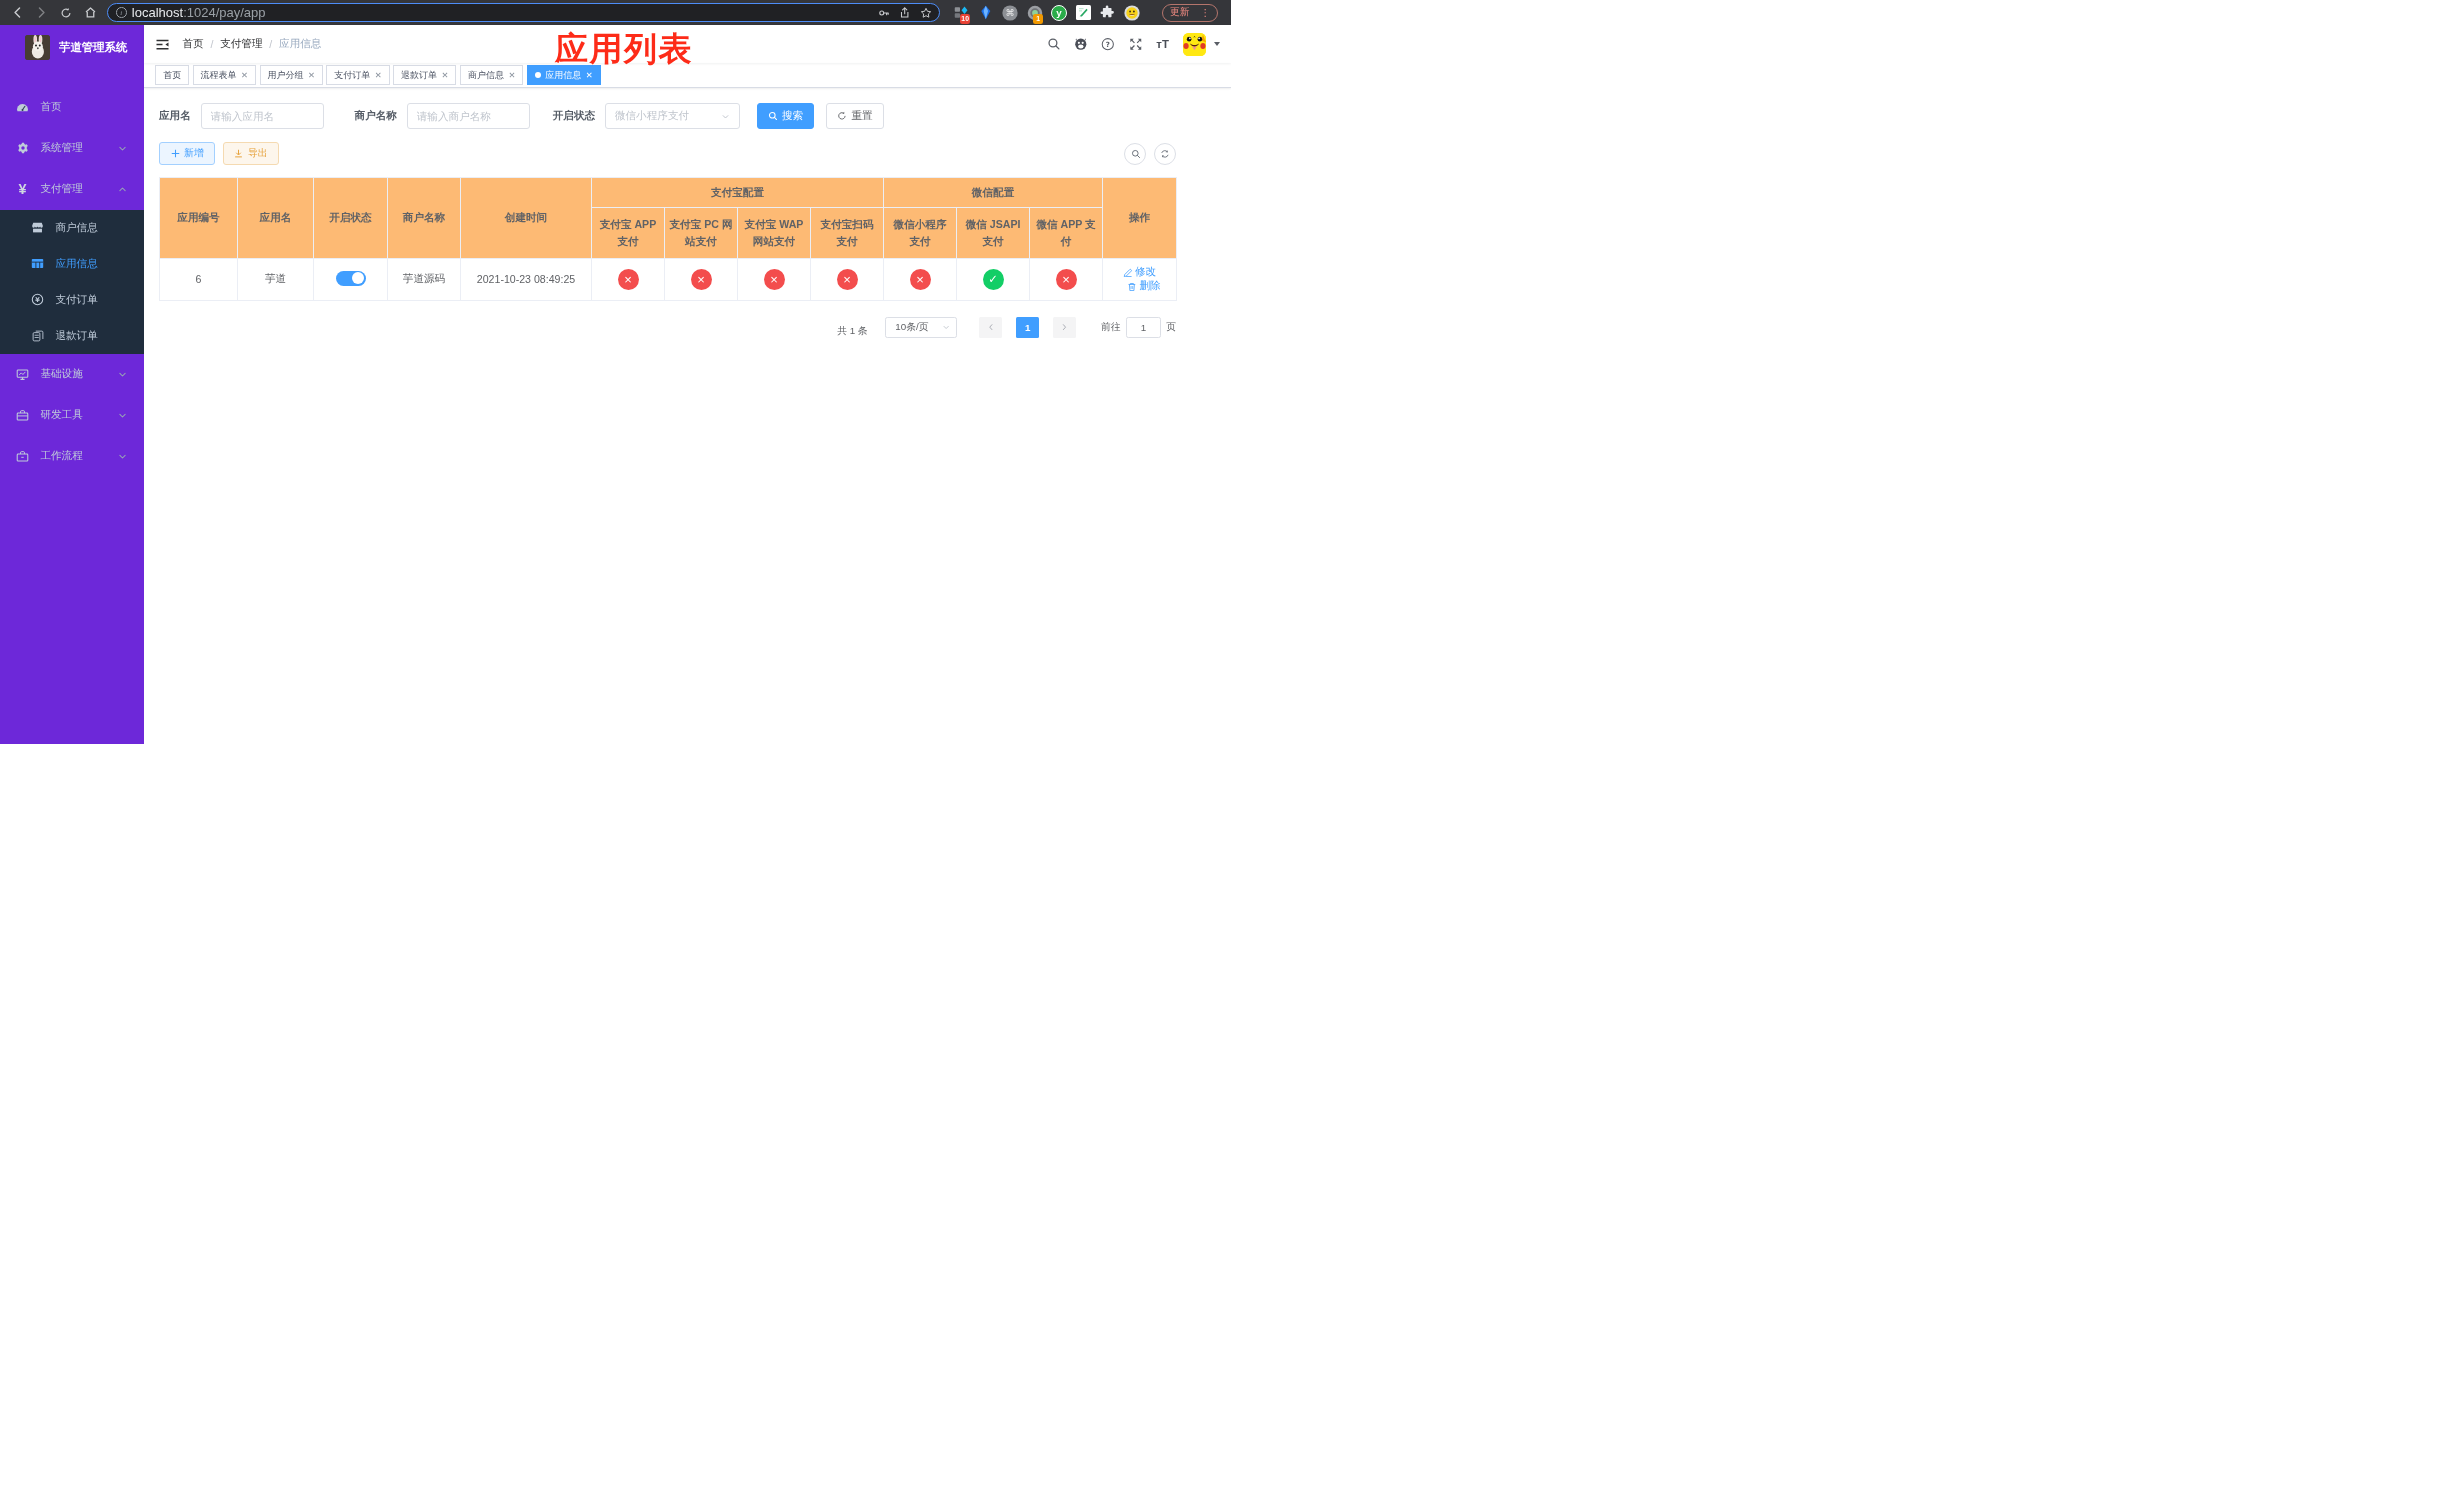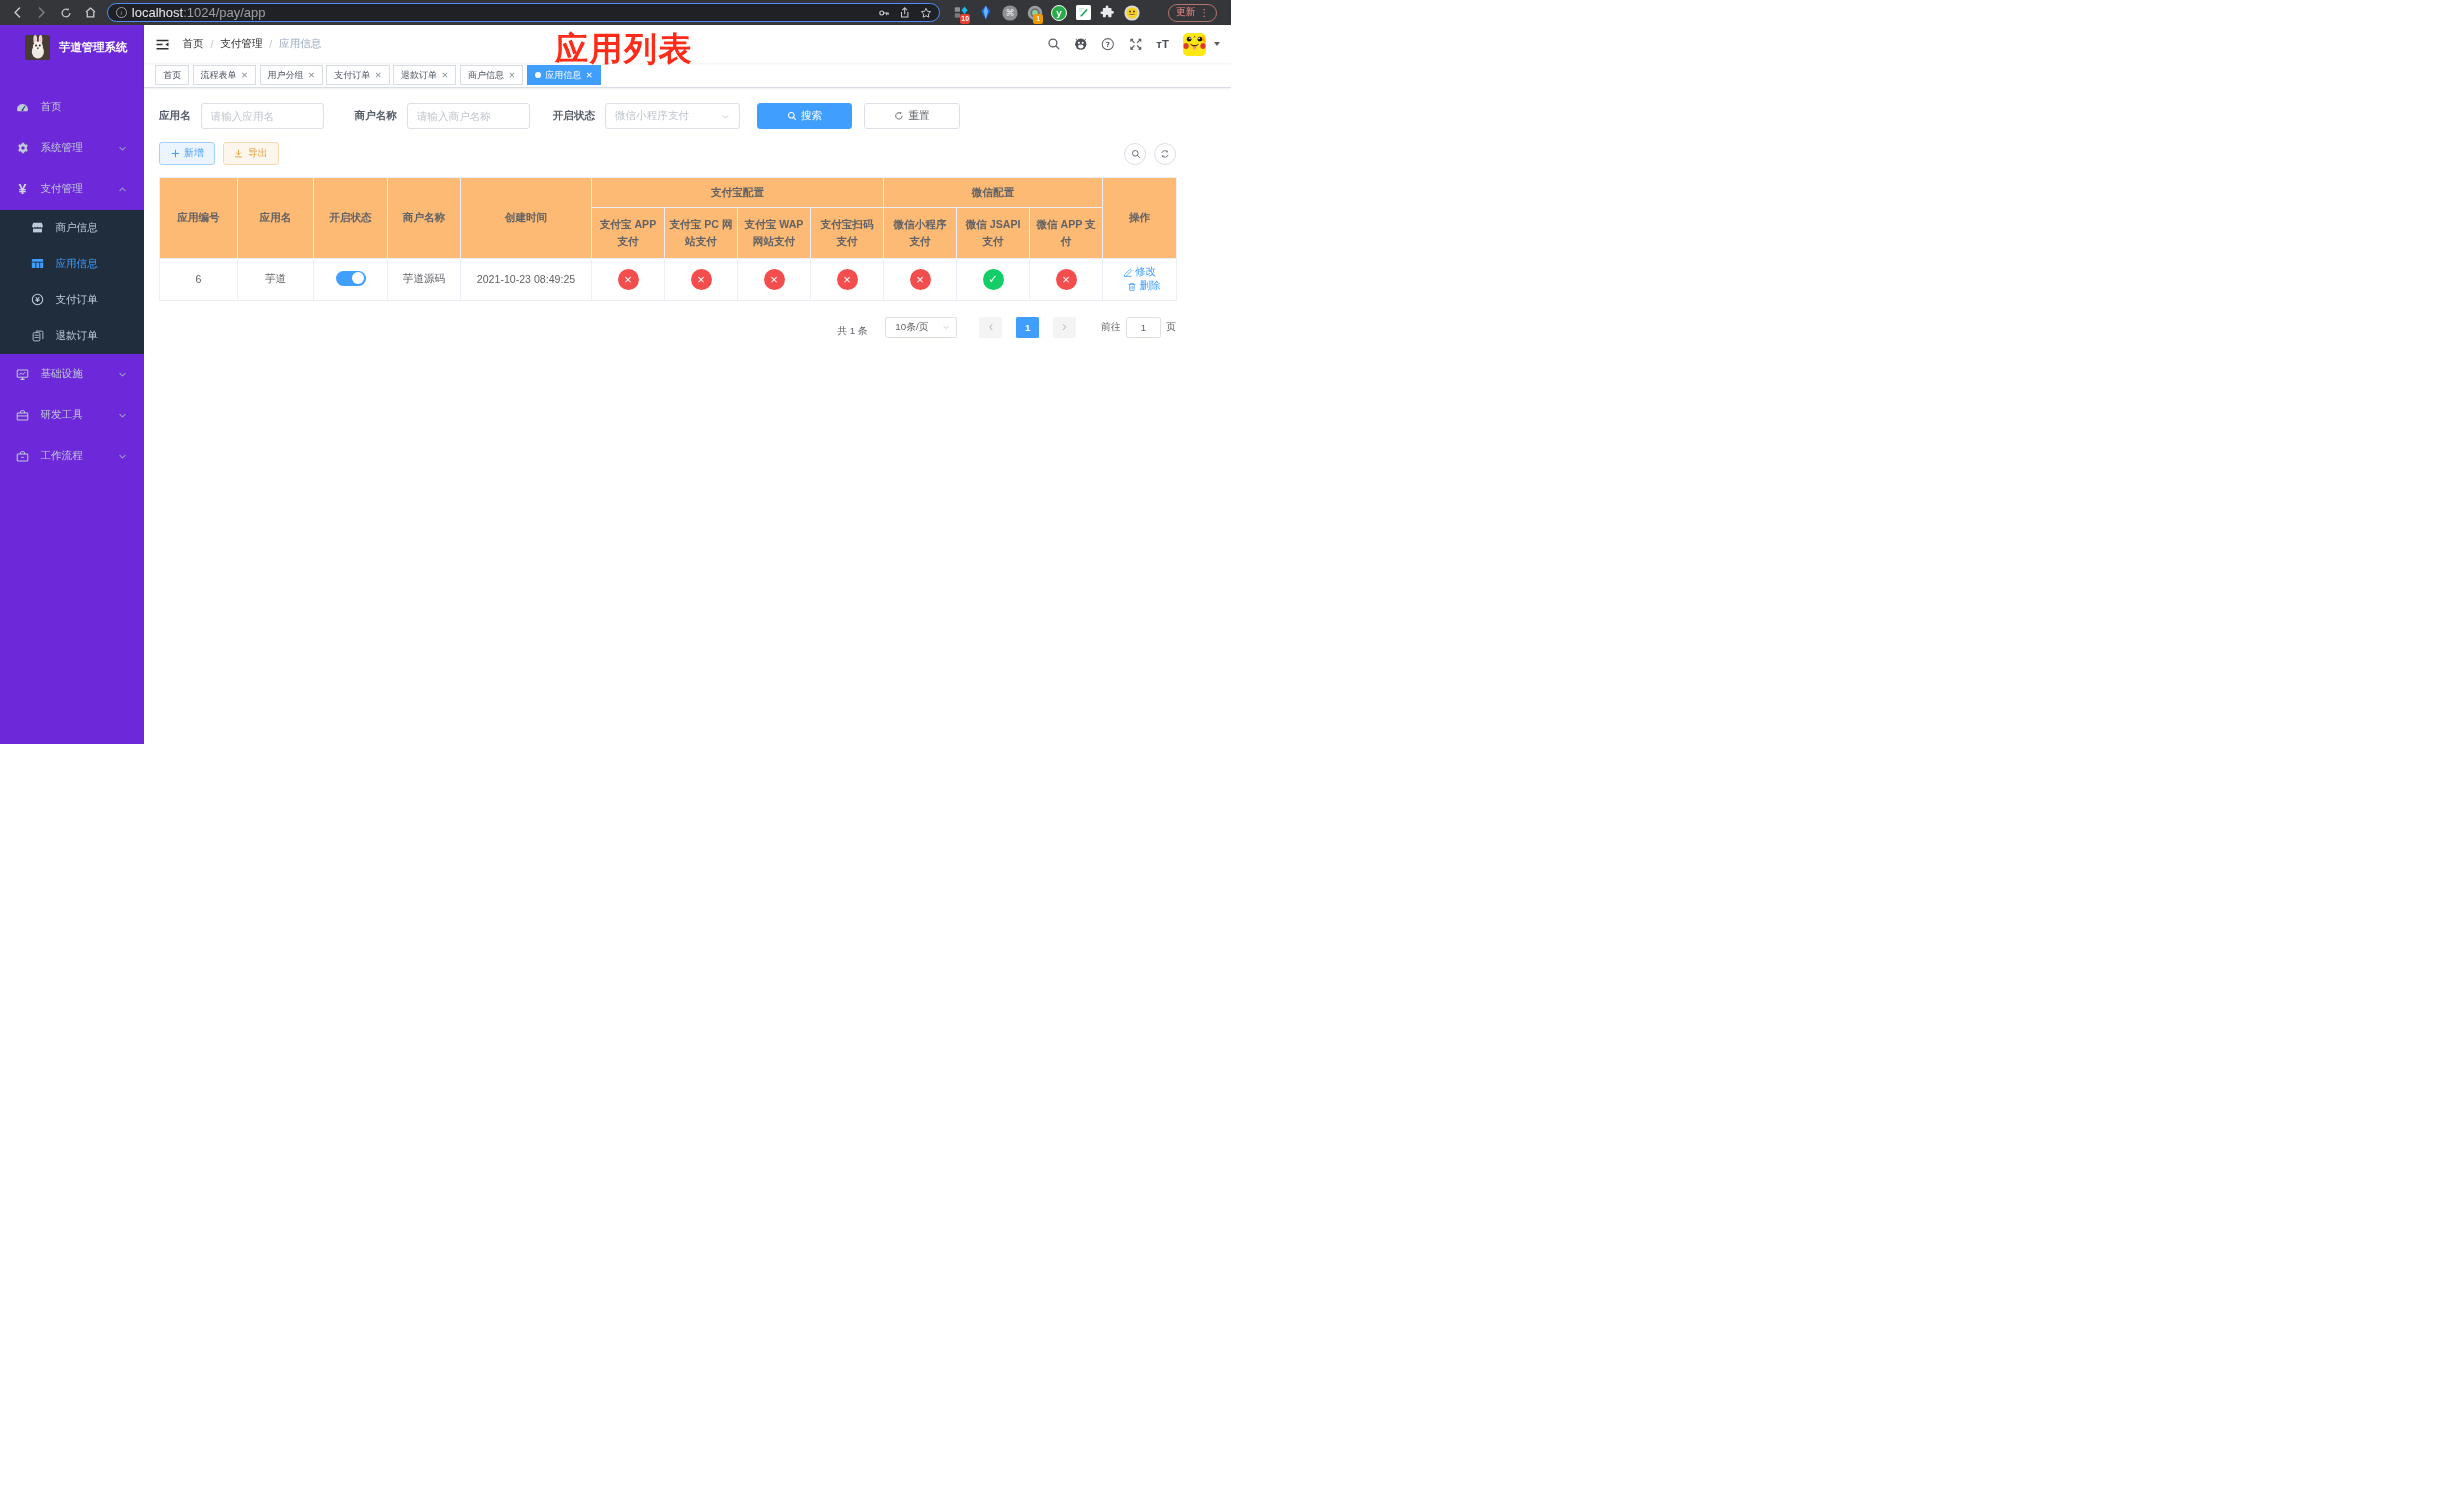--- a/index.html
+++ b/index.html
@@ -15,21 +15,21 @@
   .url-info { width:10.6px; height:10.6px; border-radius:50%; border:1.1px solid #9aa0a6; color:#9aa0a6; font-size:6.8px; display:flex; align-items:center; justify-content:center; font-style:italic; font-family:"Liberation Serif",serif; flex:0 0 auto;}
   .url-text { flex:1; font-size:13px; color:#e8eaed; white-space:nowrap; overflow:hidden; }
   .url-text .dim-part { color:#9aa0a6; }
   .url-icons { display:flex; gap:9px; align-items:center; color:#c9cbce; }
   .ext-area { display:flex; align-items:center; gap:8.3px; margin-left:6px; }
   .ext { position:relative; width:16px; height:16px; display:flex; align-items:center; justify-content:center; }
   .badge { position:absolute; bottom:-3px; left:6px; min-width:10.6px; height:9.8px; border-radius:2.3px; color:#fff; font-size:6.8px; line-height:9.8px; text-align:center; padding:0 1.5px; font-weight:bold; }
   .badge.red { background:#e94235; }
   .badge.orange { background:#f29900; color:#fff; }
   .ext-circle-green { width:16px; height:16px; border-radius:50%; background:#2bac4a; color:#fff; font-weight:bold; font-size:9.8px; display:flex; align-items:center; justify-content:center; border:1.5px solid #fff; }
-  .update-pill { display:flex; align-items:center; gap:4px; border:1.1px solid #b4756c; border-radius:9.8px; padding:1.5px 6.8px; color:#f28b82; font-size:9.8px; margin-left:20px;text-align:right; }
+  .update-pill { display:flex; align-items:center; gap:11px; border:1.1px solid #b4756c; border-radius:9.8px; padding:1.5px 6.8px; color:#f28b82; font-size:9.8px; margin-left:14px;text-align:right; }
   .kebab { color:#f28b82; font-size:9.8px; letter-spacing:0; line-height:7.6px; }
 
   
   .app { display:flex; height:719px; }
 
   
   .sidebar { width:144px; background:#6d28d9; color:#bfcbd9; flex:0 0 auto; display:flex; flex-direction:column; }
   .logo-row { height:45px; display:flex; align-items:center; padding-left:25px; gap:9px; }
   .logo-img { width:25px; height:25px; border-radius:3px; background:#4a3f38; position:relative; overflow:hidden; flex:0 0 auto; }
   .logo-title { color:#fff; font-size:11.4px; font-weight:bold; white-space:nowrap; }
@@ -74,21 +74,21 @@
   .search-row { display:flex; align-items:center; margin-top:3.8px; }
   .form-label { font-weight:bold; color:#555c66; margin-right:9.8px; white-space:nowrap; }
   .el-input { height:26px; border:0.8px solid #dcdfe6; border-radius:3px; display:flex; align-items:center; padding:0 9px; background:#fff; }
   .el-input input { border:none; outline:none; width:100%; font-size:10.6px; color:#606266; font-family:inherit; background:transparent; }
   .el-input input::placeholder { color:#bfc4cc; }
   .w-app { width:123px; margin-right:31px; }
   .w-merchant { width:123px; margin-right:23px; }
   .el-select { width:135px; justify-content:space-between; margin-right:16.7px; cursor:pointer; }
   .sel-placeholder { color:#bfc4cc; font-size:10.6px; }
   .sel-chev { color:#c0c4cc; }
-  .btn { height:26px; border-radius:3px; display:inline-flex; align-items:center; justify-content:center; gap:4.5px; font-size:10.6px; cursor:pointer; border:0.8px solid #dcdfe6; background:#fff; color:#606266; padding:0 29px; white-space:nowrap; }
+  .btn { height:26px; border-radius:3px; display:inline-flex; align-items:center; justify-content:center; gap:4.5px; font-size:10.6px; cursor:pointer; border:0.8px solid #dcdfe6; background:#fff; color:#606266; padding:0 10px; white-space:nowrap; }
   .btn-primary { background:#409eff; border-color:#409eff; color:#fff; }
   .btn-search { margin-right:12px; }
   .toolbar-row { display:flex; align-items:center; margin-top:13px; }
   .btn-sm { height:23px; padding:0 10.6px; font-size:9.8px; }
   .btn-plain-primary { background:#ecf5ff; border-color:#a3d0ff; color:#409eff; margin-right:7.6px; }
   .btn-plain-warning { background:#fdf6ec; border-color:#f5dab1; color:#e6a23c; }
   .toolbar-right { margin-left:auto; display:flex; gap:7.6px; }
   .icon-circle-btn { width:22px; height:22px; border-radius:50%; border:0.8px solid #dcdfe6; background:#fff; display:flex; align-items:center; justify-content:center; color:#5f6670; cursor:pointer; }
 
   

